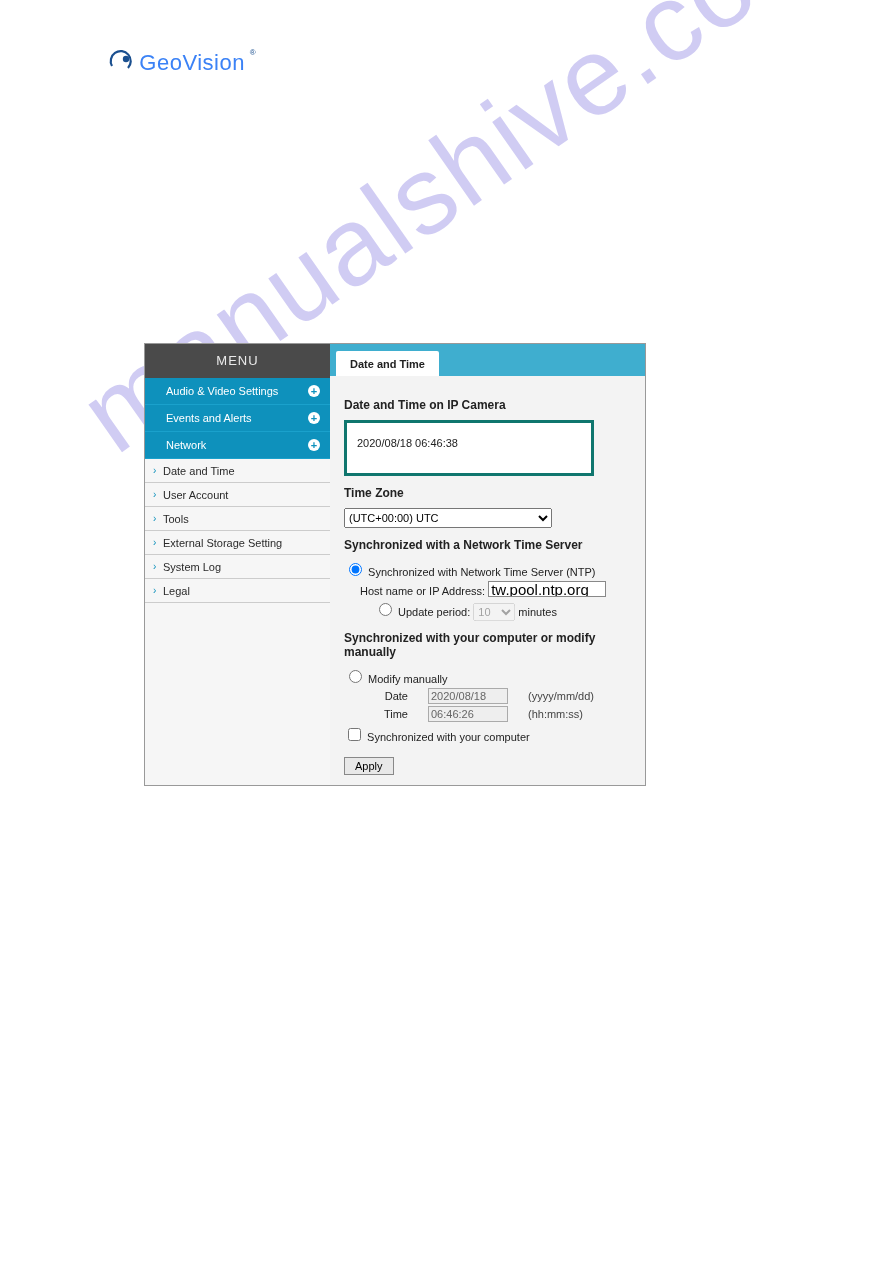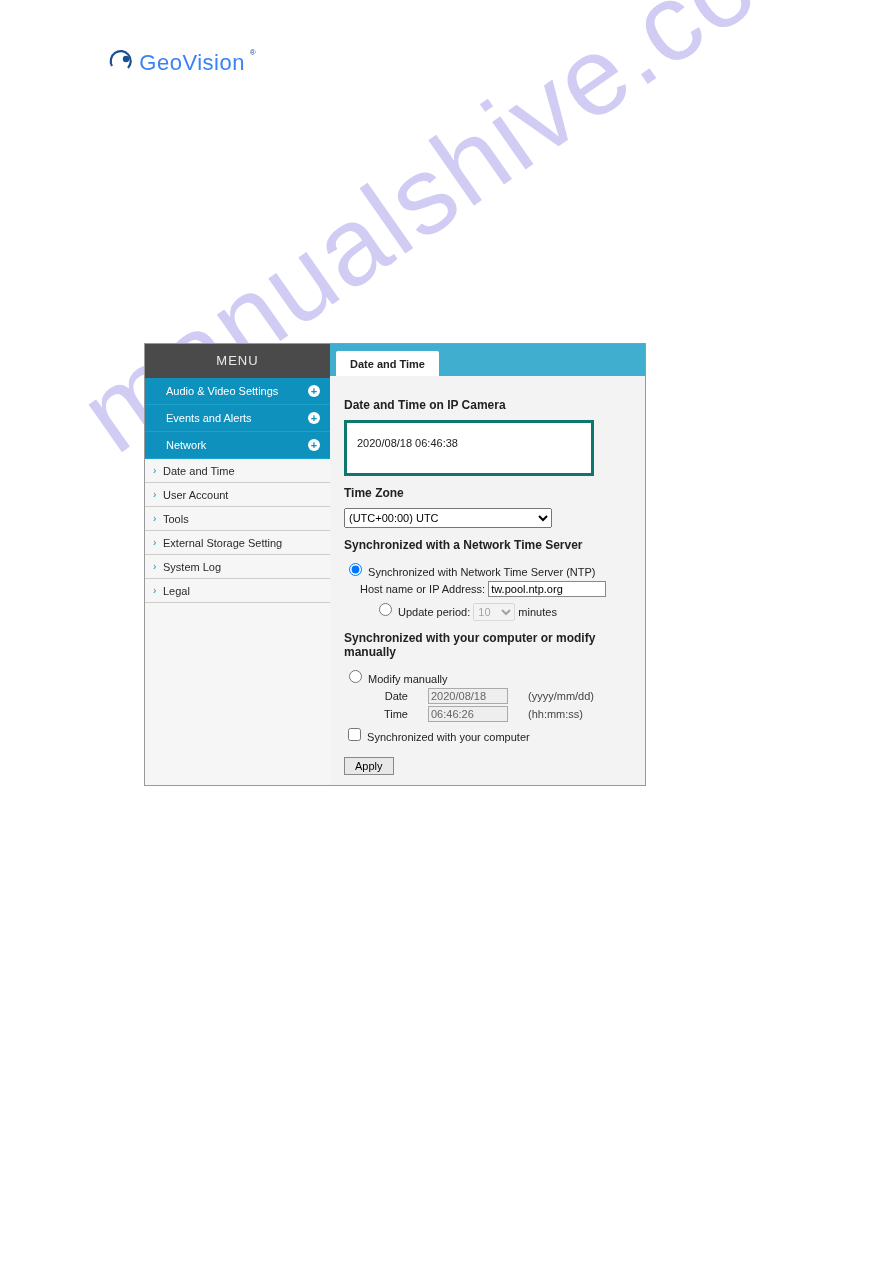--- a/index.html
+++ b/index.html
@@ -154,21 +154,21 @@
   select.wide {
     width: 208px;
     font-size: 11px;
     height: 20px;
   }
   .field-line { font-size: 11px; margin: 3px 0; }
   .indent { padding-left: 16px; }
   .more-indent { padding-left: 30px; }
   input[type="text"].host {
     width: 118px;
-    font-size: 11px;
+    font-size: 15px;
     height: 16px;
     border:1px solid #888;
     padding:0 2px;
   }
   input[type="text"].dt {
     width: 80px;
     font-size:11px;
     height:16px;
     border:1px solid #aaa;
     background:#eee;

